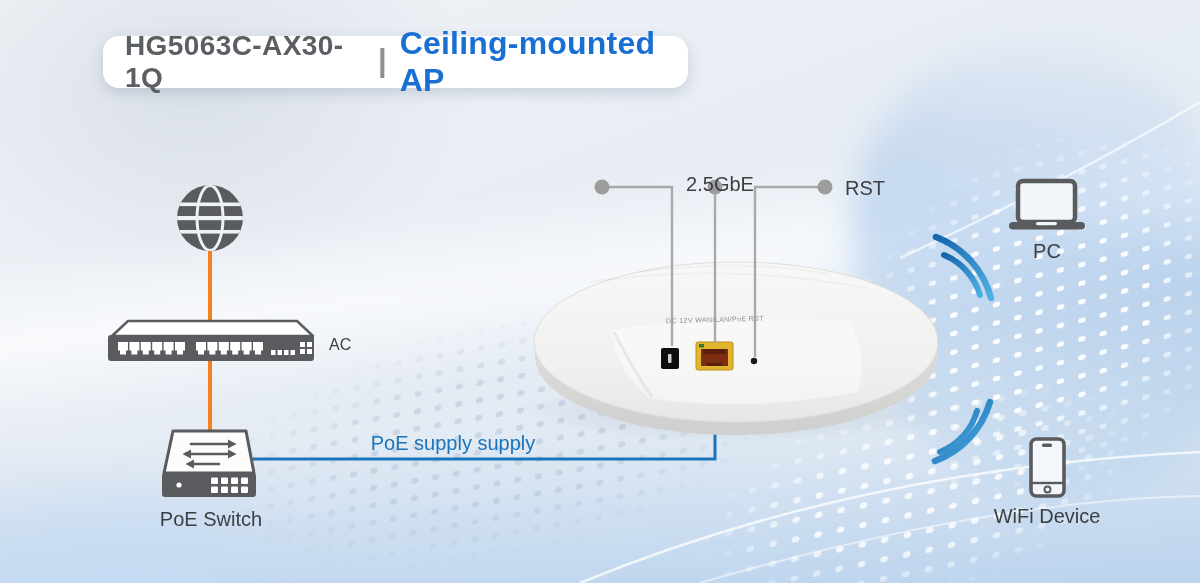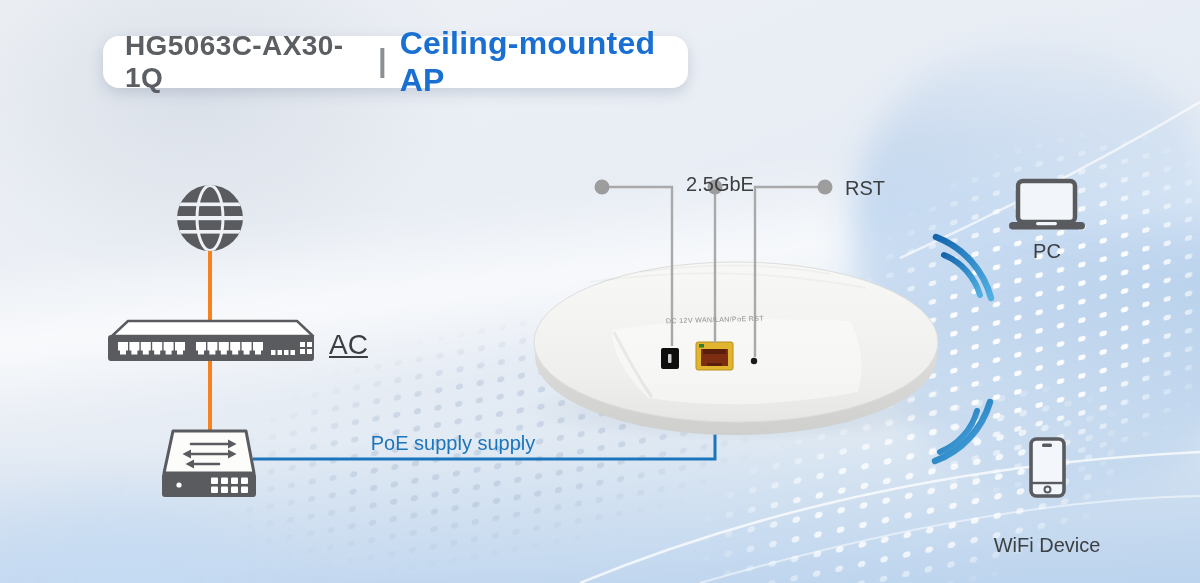--- a/index.html
+++ b/index.html
@@ -39,28 +39,28 @@
   .banner{position:absolute;left:103px;top:36px;width:585px;height:52px;background:#fff;
     border-radius:16px;box-shadow:0 5px 14px rgba(110,125,150,.28);
     display:flex;align-items:center;padding-left:22px;}
   .banner .model{font-size:28px;font-weight:bold;color:#5b5e62;letter-spacing:.4px;}
   .banner .sep{font-size:31px;font-weight:bold;color:#8b9095;margin:0 13px 3px 13px;}
   .banner .type{font-size:32px;font-weight:bold;color:#1a70d2;letter-spacing:.2px;}
   
   .lbl{position:absolute;color:#3c3f42;font-size:20px;line-height:24px;}
   .lbl.center{text-align:center;}
   .lbl-internet{left:149px;top:159px;width:120px;}
-  .lbl-ac{left:329px;top:333px;font-size:28px;text-decoration:underline;}
+  .lbl-ac{left:329px;top:333px;font-size:16px;}
   .lbl-poeswitch{left:131px;top:507px;width:160px;}
   .lbl-poepower{left:348px;top:431px;width:210px;color:#1b75bc;}
   .lbl-dc{left:497px;top:170px;line-height:26px;}
   .lbl-eth{left:660px;top:138px;width:120px;margin-top:34px;}
   .lbl-rst{left:845px;top:176px;text-align:right;}
   .lbl-pc{left:1007px;top:239px;width:80px;}
-  .lbl-wifidev{left:977px;top:504px;width:140px;margin-top:29px;}
+  .lbl-wifidev{left:977px;top:504px;width:140px;}
   .lbl-panel{left:645px;top:315px;width:140px;text-align:center;font-size:7px;
     color:#8e908e;letter-spacing:.4px;transform:rotate(-1.5deg);line-height:9px;}
   svg{position:absolute;left:0;top:0;}
 </style>
 </head>
 <body>
 
 <div class="stage">
 
   <div class="bg wash-topleft"></div>
@@ -231,20 +231,21 @@
     </g>
   </svg>
 
   <div class="banner">
     <span class="model">HG5063C-AX30-1Q</span>
     <span class="sep">|</span>
     <span class="type">Ceiling-mounted AP</span>
   </div>
 
   <div class="lbl lbl-ac">AC</div>
+  <div class="lbl center lbl-poeswitch">PoE Switch</div>
   <div class="lbl center lbl-poepower">PoE supply supply</div>
   <div class="lbl center lbl-eth">2.5GbE</div>
   <div class="lbl lbl-rst">RST</div>
   <div class="lbl center lbl-pc">PC</div>
   <div class="lbl center lbl-wifidev">WiFi Device</div>
   <div class="lbl lbl-panel">DC 12V  WAN/LAN/PoE  RST</div>
 
 </div>
 
 </body></html>

